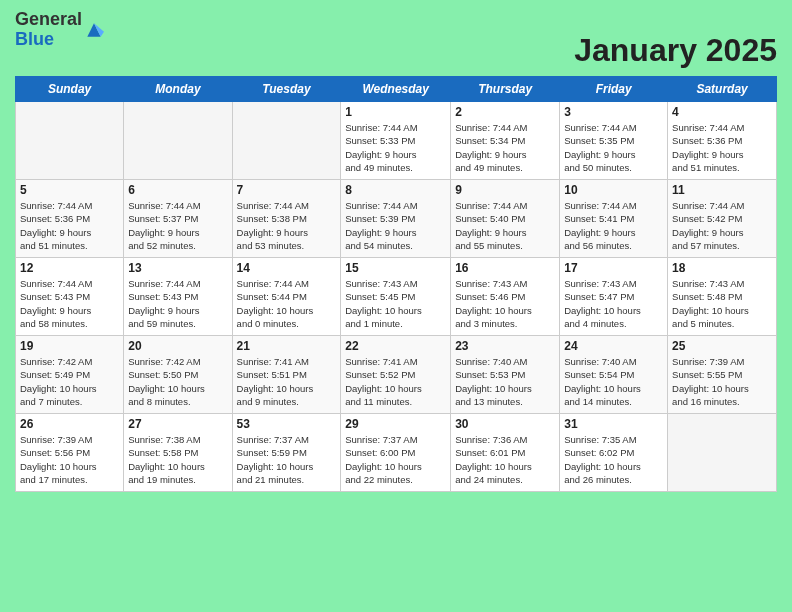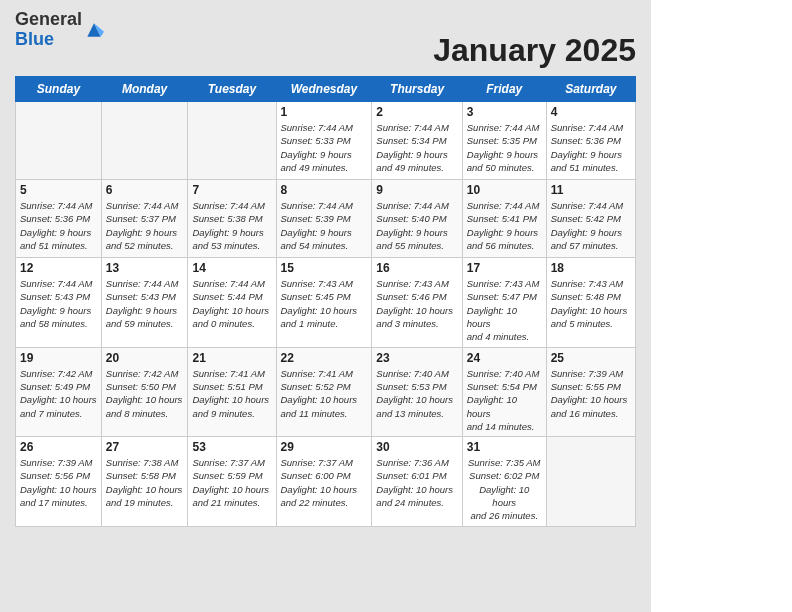--- a/index.html
+++ b/index.html
@@ -4,24 +4,24 @@
   <style>
     * { margin: 0; padding: 0; box-sizing: border-box; }
     body {
       font-family: Arial, sans-serif;
       background: #fff;
       width: 792px;
       height: 612px;
       overflow: hidden;
     }
     .page {
-      width: 651px;
+      width: 792px;
       height: 612px;
       padding: 10px 15px;
-      background: #e5e5e5;
+      background: #86efac;
     }
     .header {
       display: flex;
       justify-content: space-between;
       align-items: flex-start;
       margin-bottom: 8px;
     }
     .logo {
       display: flex;
       align-items: center;
@@ -84,21 +84,20 @@
     .day-number {
       font-size: 12px;
       font-weight: bold;
       color: #222;
       margin-bottom: 2px;
     }
     .day-info {
       font-size: 9.5px;
       color: #333;
       line-height: 1.4;
-      font-style: italic;
     }
   </style>
 </head>
 <body>
 
 <div class="page">
   <div class="header">
     <div class="logo">
       <div>
         <div style="display:flex;align-items:center;">
@@ -348,21 +347,21 @@
           </td>
           <td>
             <div class="day-number">30</div>
             <div class="day-info" style="white-space: pre-line;">Sunrise: 7:36 AM
 Sunset: 6:01 PM
 Daylight: 10 hours
 and 24 minutes.</div>
           </td>
           <td>
             <div class="day-number">31</div>
-            <div class="day-info" style="white-space: pre-line; text-align: center;">Sunrise: 7:35 AM
+            <div class="day-info" style="white-space: pre-line;">Sunrise: 7:35 AM
 Sunset: 6:02 PM
 Daylight: 10 hours
 and 26 minutes.</div>
           </td>
           <td class="empty"></td>
         </tr>
       </tbody>
   </table>
 </div>
 

